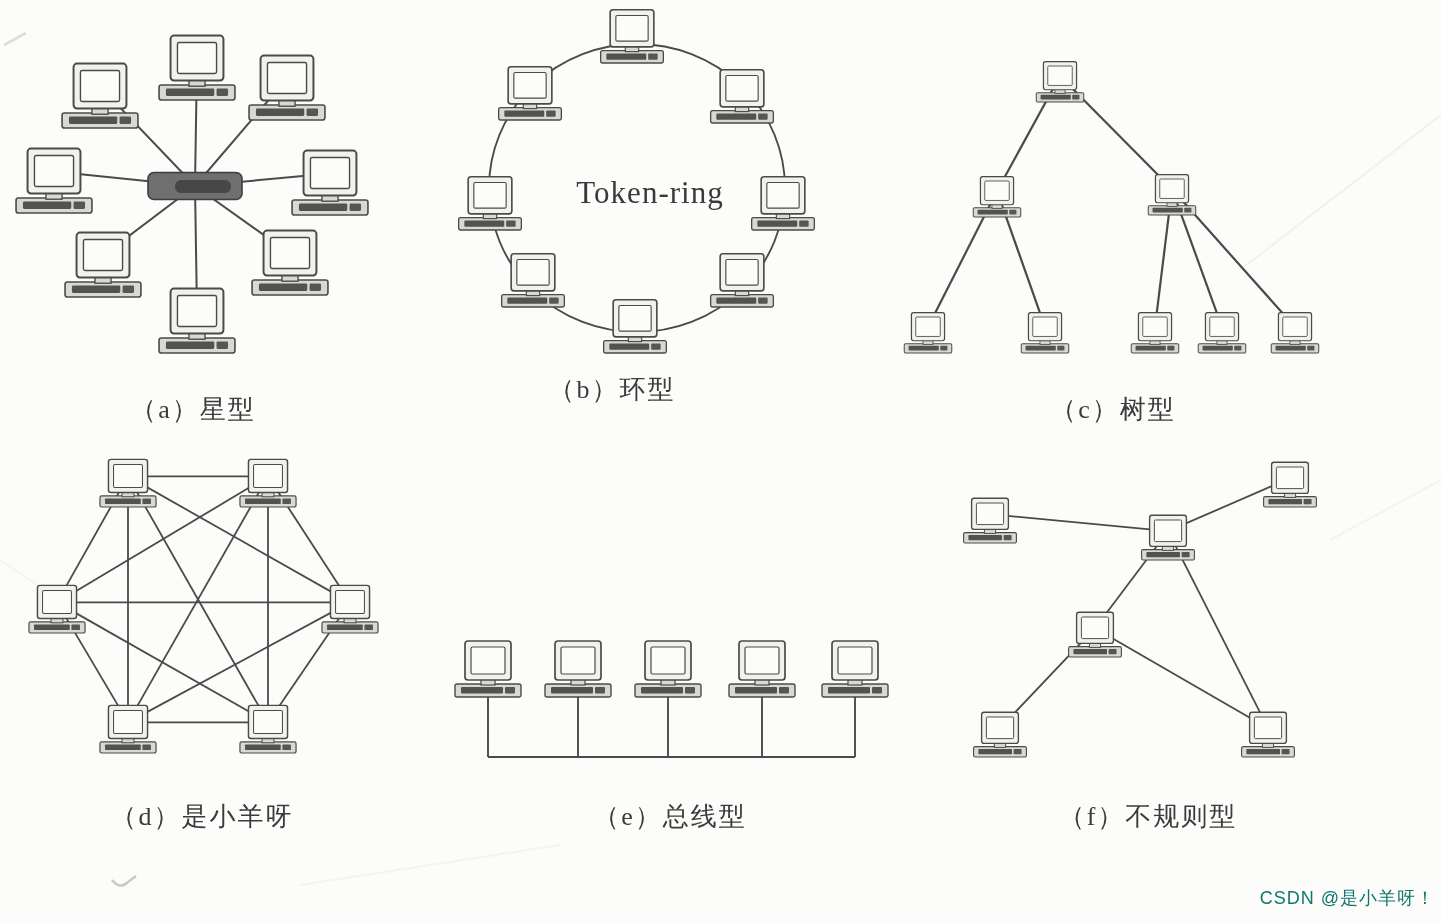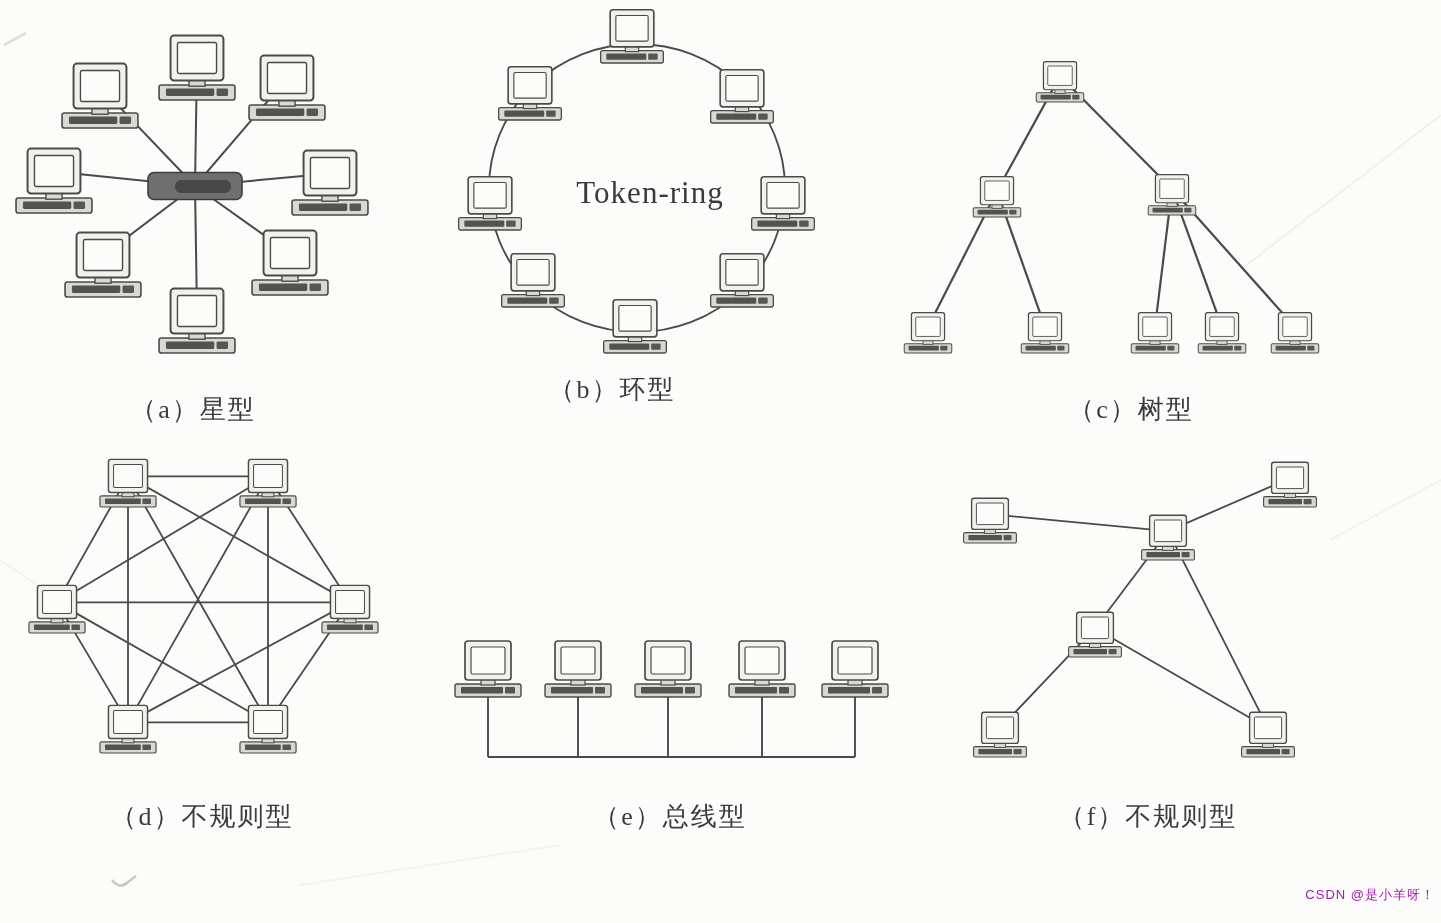--- a/index.html
+++ b/index.html
@@ -19,21 +19,21 @@
     font-family:"Liberation Serif","DejaVu Serif",serif;
     font-size:31px;color:#3a3a3a;letter-spacing:1px;white-space:nowrap;
   }
   .caption{
     position:absolute;left:647px;top:871px;transform:translateX(-50%);
     font-family:"Liberation Serif","DejaVu Serif",serif;
     font-size:28px;color:#333333;letter-spacing:3px;white-space:nowrap;
   }
   .watermark{
     position:absolute;right:6px;top:886px;
-    font-size:13px;color:#a21caf;letter-spacing:1px;white-space:nowrap;text-align:right;
+    font-size:18px;color:#0f766e;letter-spacing:1px;white-space:nowrap;text-align:right;
   }
 </style>
 </head>
 <body>
 
 <div class="page">
   <svg id="diagram" width="1441" height="923" viewBox="0 0 1441 923">
       <g>
         <path d="M 1240 270 L 1441 115" stroke="#ededE8" stroke-width="2" fill="none" opacity="0.7"></path>
         <path d="M 0 560 L 120 640" stroke="#ededE8" stroke-width="2" fill="none" opacity="0.6"></path>
@@ -452,19 +452,19 @@
             <rect x="-17" y="-50" width="34" height="27" rx="1.5" fill="#fcfcfa" stroke="#4a4a4a" stroke-width="1.2"></rect>
           </g>
         </g>
       </g>
     </svg>
 
   <div class="token-label" style="left: 650px; top: 193px;">Token-ring</div>
 
   <div class="sublabel" style="left: 193px; top: 392px;">（a）星型</div>
   <div class="sublabel" style="left: 612px; top: 372px;">（b）环型</div>
-  <div class="sublabel" style="left: 1113px; top: 392px; margin-left: 18px;">（c）树型</div>
-  <div class="sublabel" style="left: 202px; top: 799px;">（d）不规则型</div>
+  <div class="sublabel" style="left: 1113px; top: 392px;">（c）树型</div>
+  <div class="sublabel" style="left: 202px; top: 799px;">（d）是小羊呀</div>
   <div class="sublabel" style="left: 1148px; top: 799px;">（f）不规则型</div>
   <div class="sublabel" style="left: 670px; top: 799px;">（e）总线型</div>
 
   <div class="watermark">CSDN @是小羊呀！</div>
 </div>
 
 </body></html>

